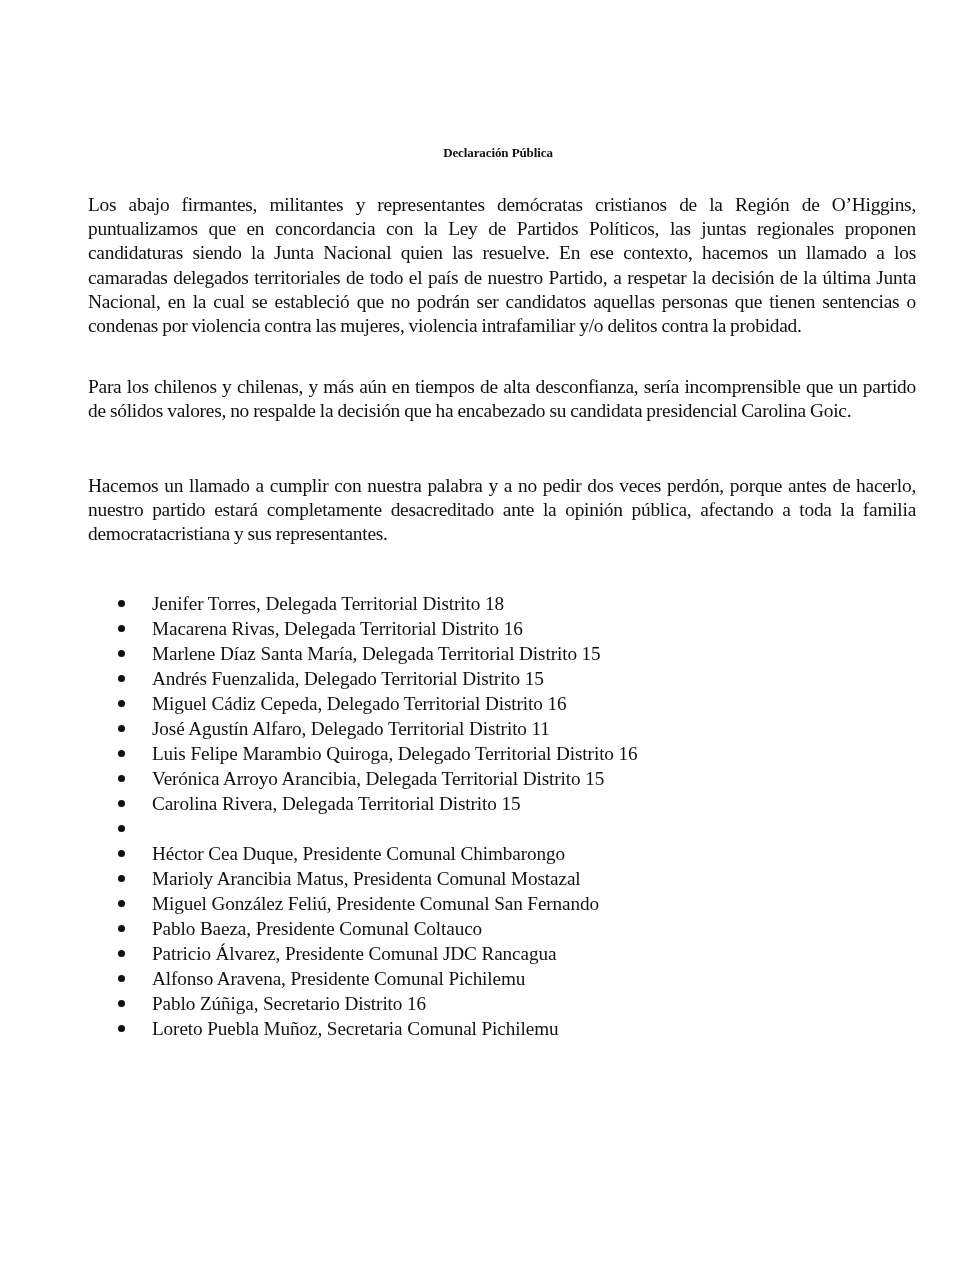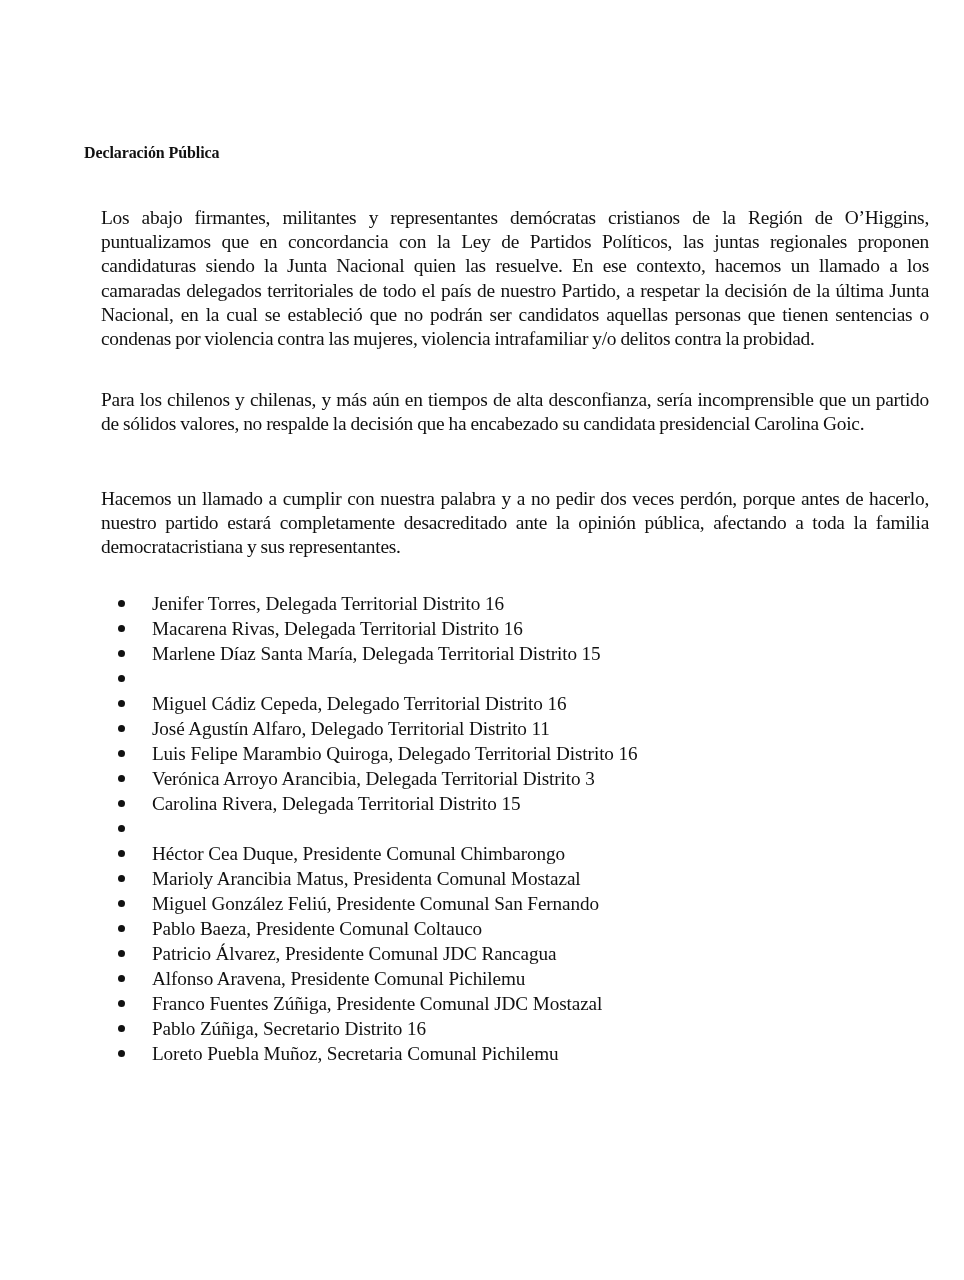--- a/index.html
+++ b/index.html
@@ -19,31 +19,31 @@
       position: absolute;
       left: 84px;
       top: 0;
       width: 828px;
     }
     .title {
       position: absolute;
       top: 141px;
       left: 0;
       width: 828px;
-      text-align: left;
+      text-align: center;
       font-weight: bold;
-      font-size: 16px;
+      font-size: 13px;
       line-height: 24px;
       letter-spacing: -0.1px;
     }
     .para {
       position: absolute;
       left: 0;
       width: 828px;
-      margin: 17px;
+      margin: 4px;
       font-size: 19.4px;
       line-height: 24.2px;
       text-align: justify;
       letter-spacing: -0.25px;
       word-spacing: -0.5px;
       font-family: Liberation Serif, serif;
     }
     .p1 { top: 189px; }
     .p2 { top: 371px; }
     .p3 { top: 470px; }
@@ -78,33 +78,32 @@
 <body>
 
 <div class="page">
   <div class="title">Declaración Pública</div>
 
   <p class="para p1">Los abajo firmantes, militantes y representantes demócratas cristianos de la Región de O’Higgins, puntualizamos que en concordancia con la Ley de Partidos Políticos, las juntas regionales proponen candidaturas siendo la Junta Nacional quien las resuelve. En ese contexto, hacemos un llamado a los camaradas delegados territoriales de todo el país de nuestro Partido, a respetar la decisión de la última Junta Nacional, en la cual se estableció que no podrán ser candidatos aquellas personas que tienen sentencias o condenas por violencia contra las mujeres, violencia intrafamiliar y/o delitos contra la probidad.</p>
   <p class="para p2">Para los chilenos y chilenas, y más aún en tiempos de alta desconfianza, sería incomprensible que un partido de sólidos valores, no respalde la decisión que ha encabezado su candidata presidencial Carolina Goic.</p>
   <p class="para p3">Hacemos un llamado a cumplir con nuestra palabra y a no pedir dos veces perdón, porque antes de hacerlo, nuestro partido estará completamente desacreditado ante la opinión pública, afectando a toda la familia democratacristiana y sus representantes.</p>
 
   <ul class="list">
-    <li><span class="bullet"></span><span>Jenifer Torres, Delegada Territorial Distrito 16</span></li>
+    <li><span class="bullet"></span><span>Jenifer Torres, Delegada Territorial Distrito 18</span></li>
     <li><span class="bullet"></span><span>Macarena Rivas, Delegada Territorial Distrito 16</span></li>
     <li><span class="bullet"></span><span>Marlene Díaz Santa María, Delegada Territorial Distrito 15</span></li>
-    <li><span class="bullet"></span></li>
+    <li><span class="bullet"></span><span>Andrés Fuenzalida, Delegado Territorial Distrito 15</span></li>
     <li><span class="bullet"></span><span>Miguel Cádiz Cepeda, Delegado Territorial Distrito 16</span></li>
     <li><span class="bullet"></span><span>José Agustín Alfaro, Delegado Territorial Distrito 11</span></li>
     <li><span class="bullet"></span><span>Luis Felipe Marambio Quiroga, Delegado Territorial Distrito 16</span></li>
-    <li><span class="bullet"></span><span>Verónica Arroyo Arancibia, Delegada Territorial Distrito 3</span></li>
+    <li><span class="bullet"></span><span>Verónica Arroyo Arancibia, Delegada Territorial Distrito 15</span></li>
     <li><span class="bullet"></span><span>Carolina Rivera, Delegada Territorial Distrito 15</span></li>
     <li><span class="bullet"></span></li>
     <li><span class="bullet"></span><span>Héctor Cea Duque, Presidente Comunal Chimbarongo</span></li>
     <li><span class="bullet"></span><span>Marioly Arancibia Matus, Presidenta Comunal Mostazal</span></li>
     <li><span class="bullet"></span><span>Miguel González Feliú, Presidente Comunal San Fernando</span></li>
     <li><span class="bullet"></span><span>Pablo Baeza, Presidente Comunal Coltauco</span></li>
     <li><span class="bullet"></span><span>Patricio Álvarez, Presidente Comunal JDC Rancagua</span></li>
     <li><span class="bullet"></span><span>Alfonso Aravena, Presidente Comunal Pichilemu</span></li>
-    <li><span class="bullet"></span><span>Franco Fuentes Zúñiga, Presidente Comunal JDC Mostazal</span></li>
     <li><span class="bullet"></span><span>Pablo Zúñiga, Secretario Distrito 16</span></li>
     <li><span class="bullet"></span><span>Loreto Puebla Muñoz, Secretaria Comunal Pichilemu</span></li>
   </ul>
 </div>
 
 </body></html>

